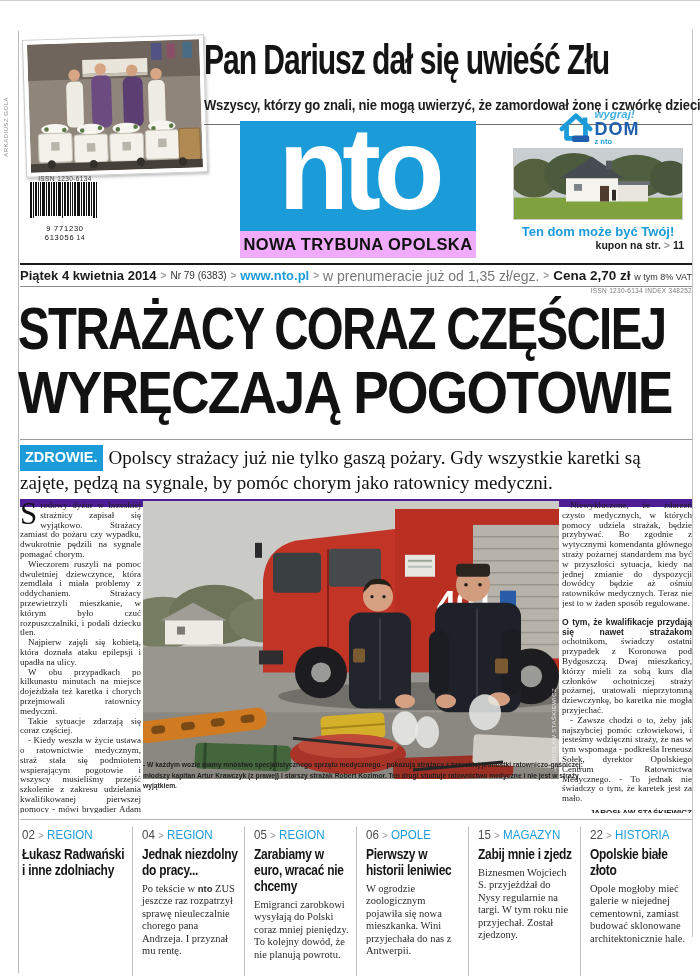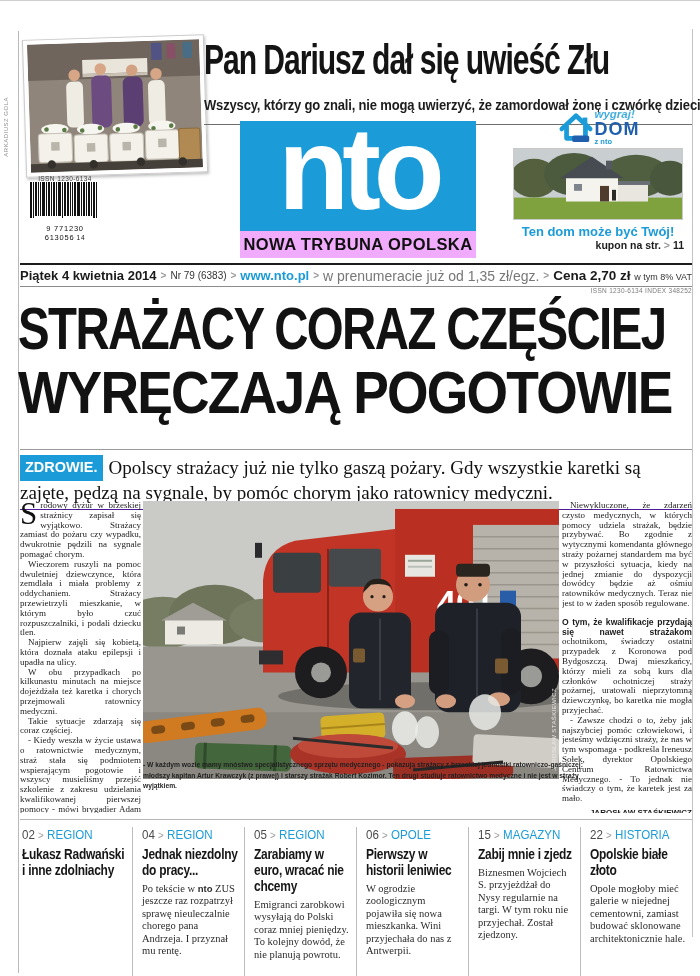--- a/index.html
+++ b/index.html
@@ -69,22 +69,22 @@
     font-size:6.5px;color:#7c7c7c;letter-spacing:.3px;}
 
   
   .headline{position:absolute;left:18px;top:296px;width:678px;}
   .hl{font-size:60px;font-weight:700;letter-spacing:-2px;line-height:64px;white-space:nowrap;
     transform-origin:0 50%;color:#121212;}
   .hl1{transform:scaleX(.79);}
   .hl2{transform:scaleX(.89);}
 
   
-  .lead{position:absolute;left:20px;top:448px;width:672px;border-top:1px solid #9b9b9b;
-    border-bottom:1px solid #4c1d95;padding:5px 0 5px;
+  .lead{position:absolute;left:20px;top:438px;width:672px;border-top:1px solid #9b9b9b;
+    border-bottom:8px solid #4c1d95;padding:5px 0 5px;
     font-family:"Liberation Serif",serif;font-size:19px;line-height:23px;color:#101010;}
   .kicker{display:inline-block;background:#1b9bd7;color:#fff;font-family:"Liberation Sans",sans-serif;
     font-weight:700;font-size:14.5px;padding:1px 5px 2px;margin-right:6px;vertical-align:2px;}
 
   
   .bodycol{position:absolute;top:500px;height:312px;overflow:hidden;
     font-family:"Liberation Serif",serif;font-size:9px;line-height:9.8px;color:#1b1b1b;
     text-align:justify;}
   .col-left{left:20px;width:121px;}
   .col-right{left:562px;width:130px;}

